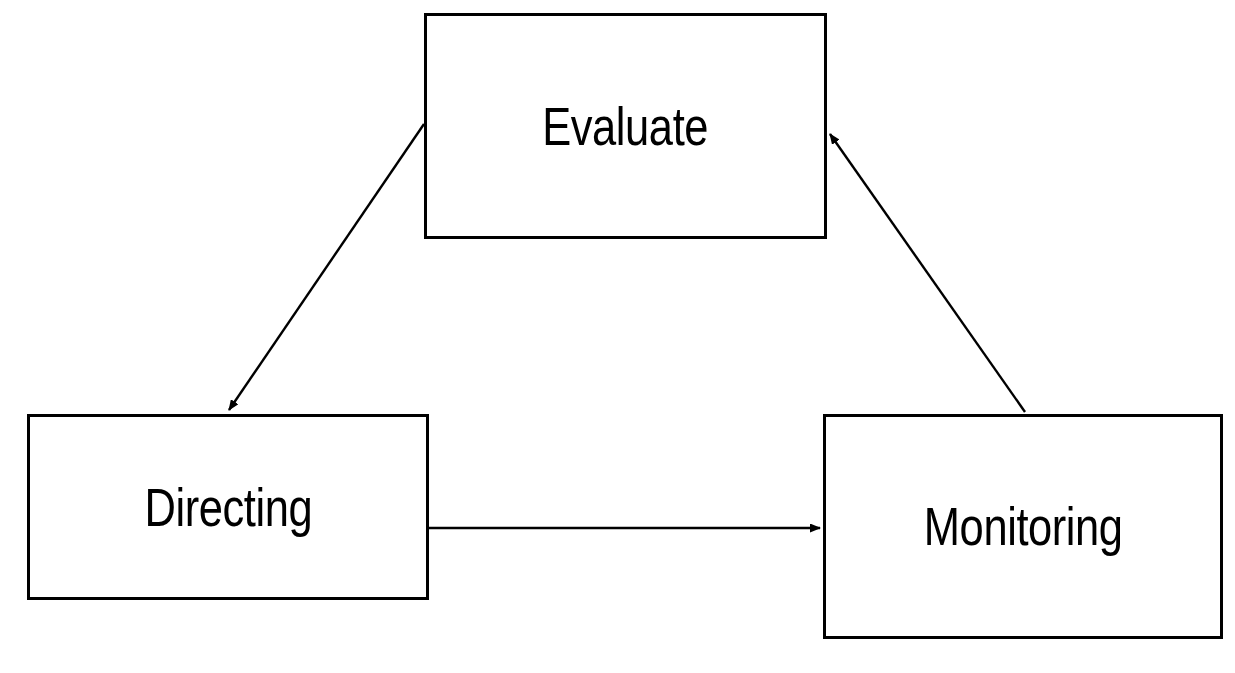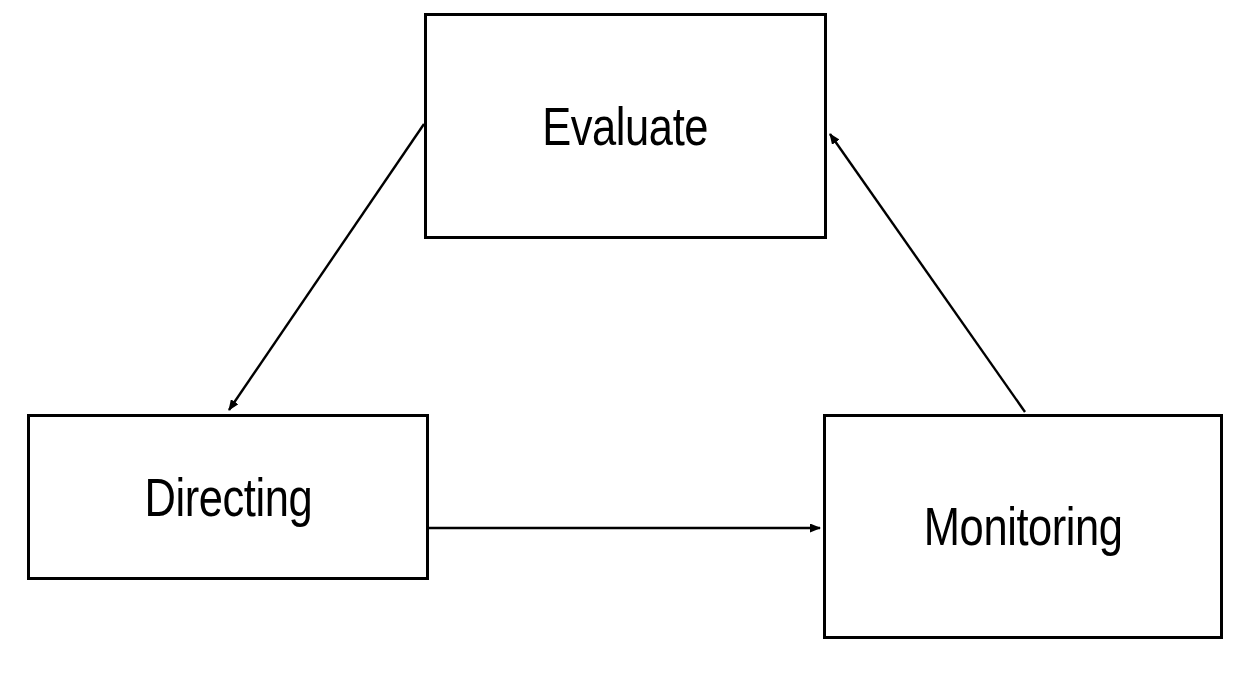--- a/index.html
+++ b/index.html
@@ -45,21 +45,21 @@
     line-height: 1;
     color: #000000;
     font-weight: 400;
     letter-spacing: -0.5px;
     transform: scaleX(0.82);
     transform-origin: center center;
     white-space: nowrap;
   }
   
   #node-evaluate   { left: 424px; top: 13px;  width: 403px; height: 226px; }
-  #node-directing  { left: 27px;  top: 414px; width: 402px; height: 166px; }
+  #node-directing  { left: 27px;  top: 414px; width: 402px; height: 186px; }
   #node-monitoring { left: 823px; top: 414px; width: 400px; height: 225px; }
 </style>
 </head>
 <body>
 
 <div id="diagram-canvas">
 
   <svg id="edge-layer" viewBox="0 0 1235 673" width="1235" height="673" xmlns="http://www.w3.org/2000/svg">
     <defs>
       <marker id="arrowhead" markerWidth="11" markerHeight="9" refX="10" refY="4.5" orient="auto" markerUnits="userSpaceOnUse">

